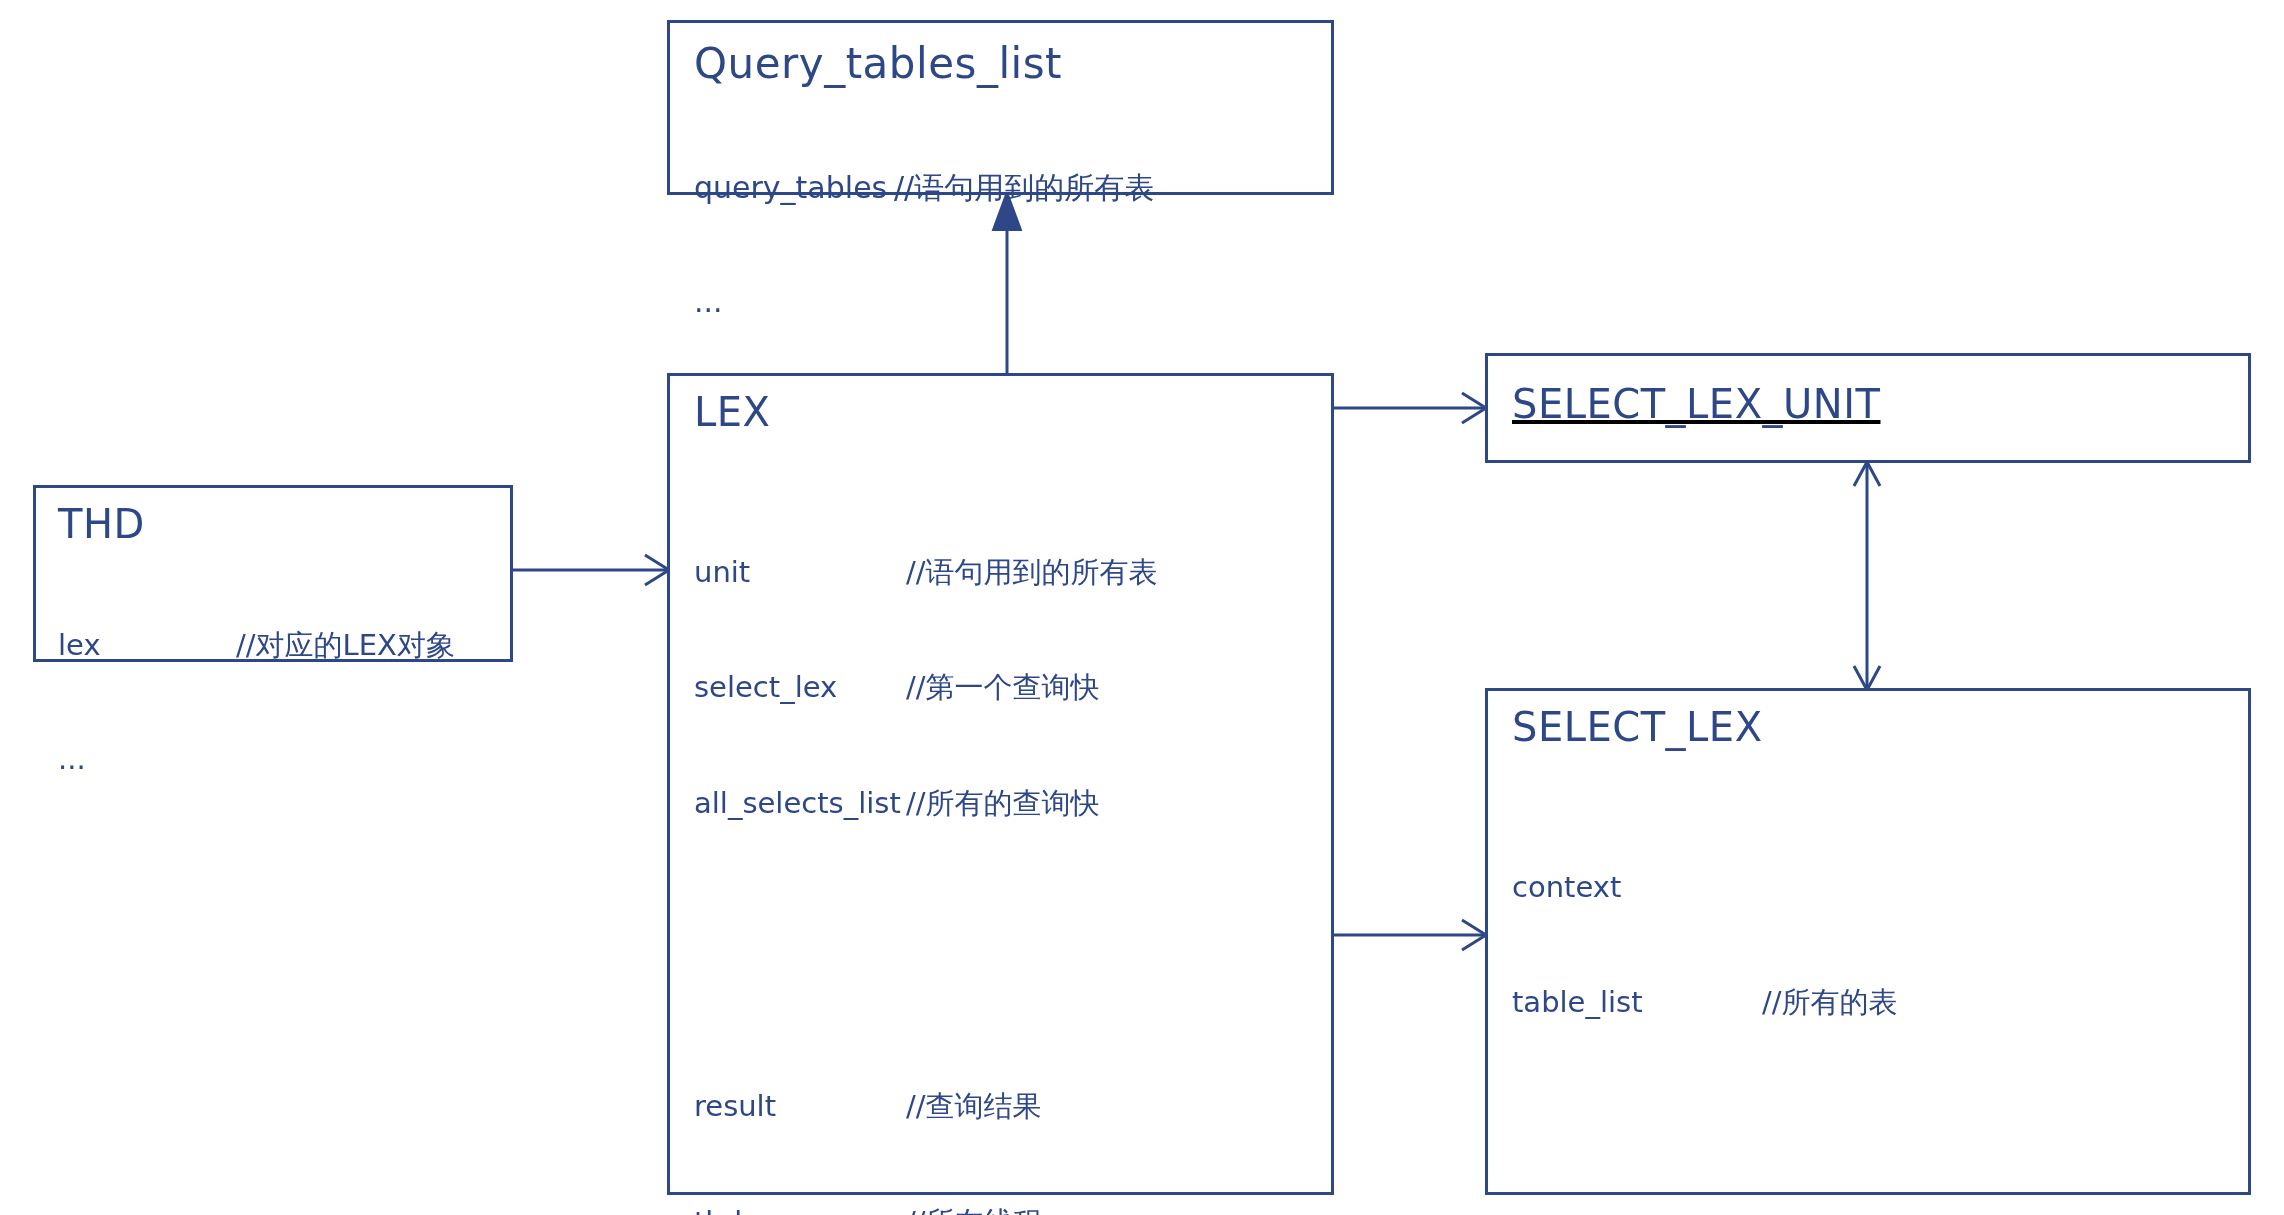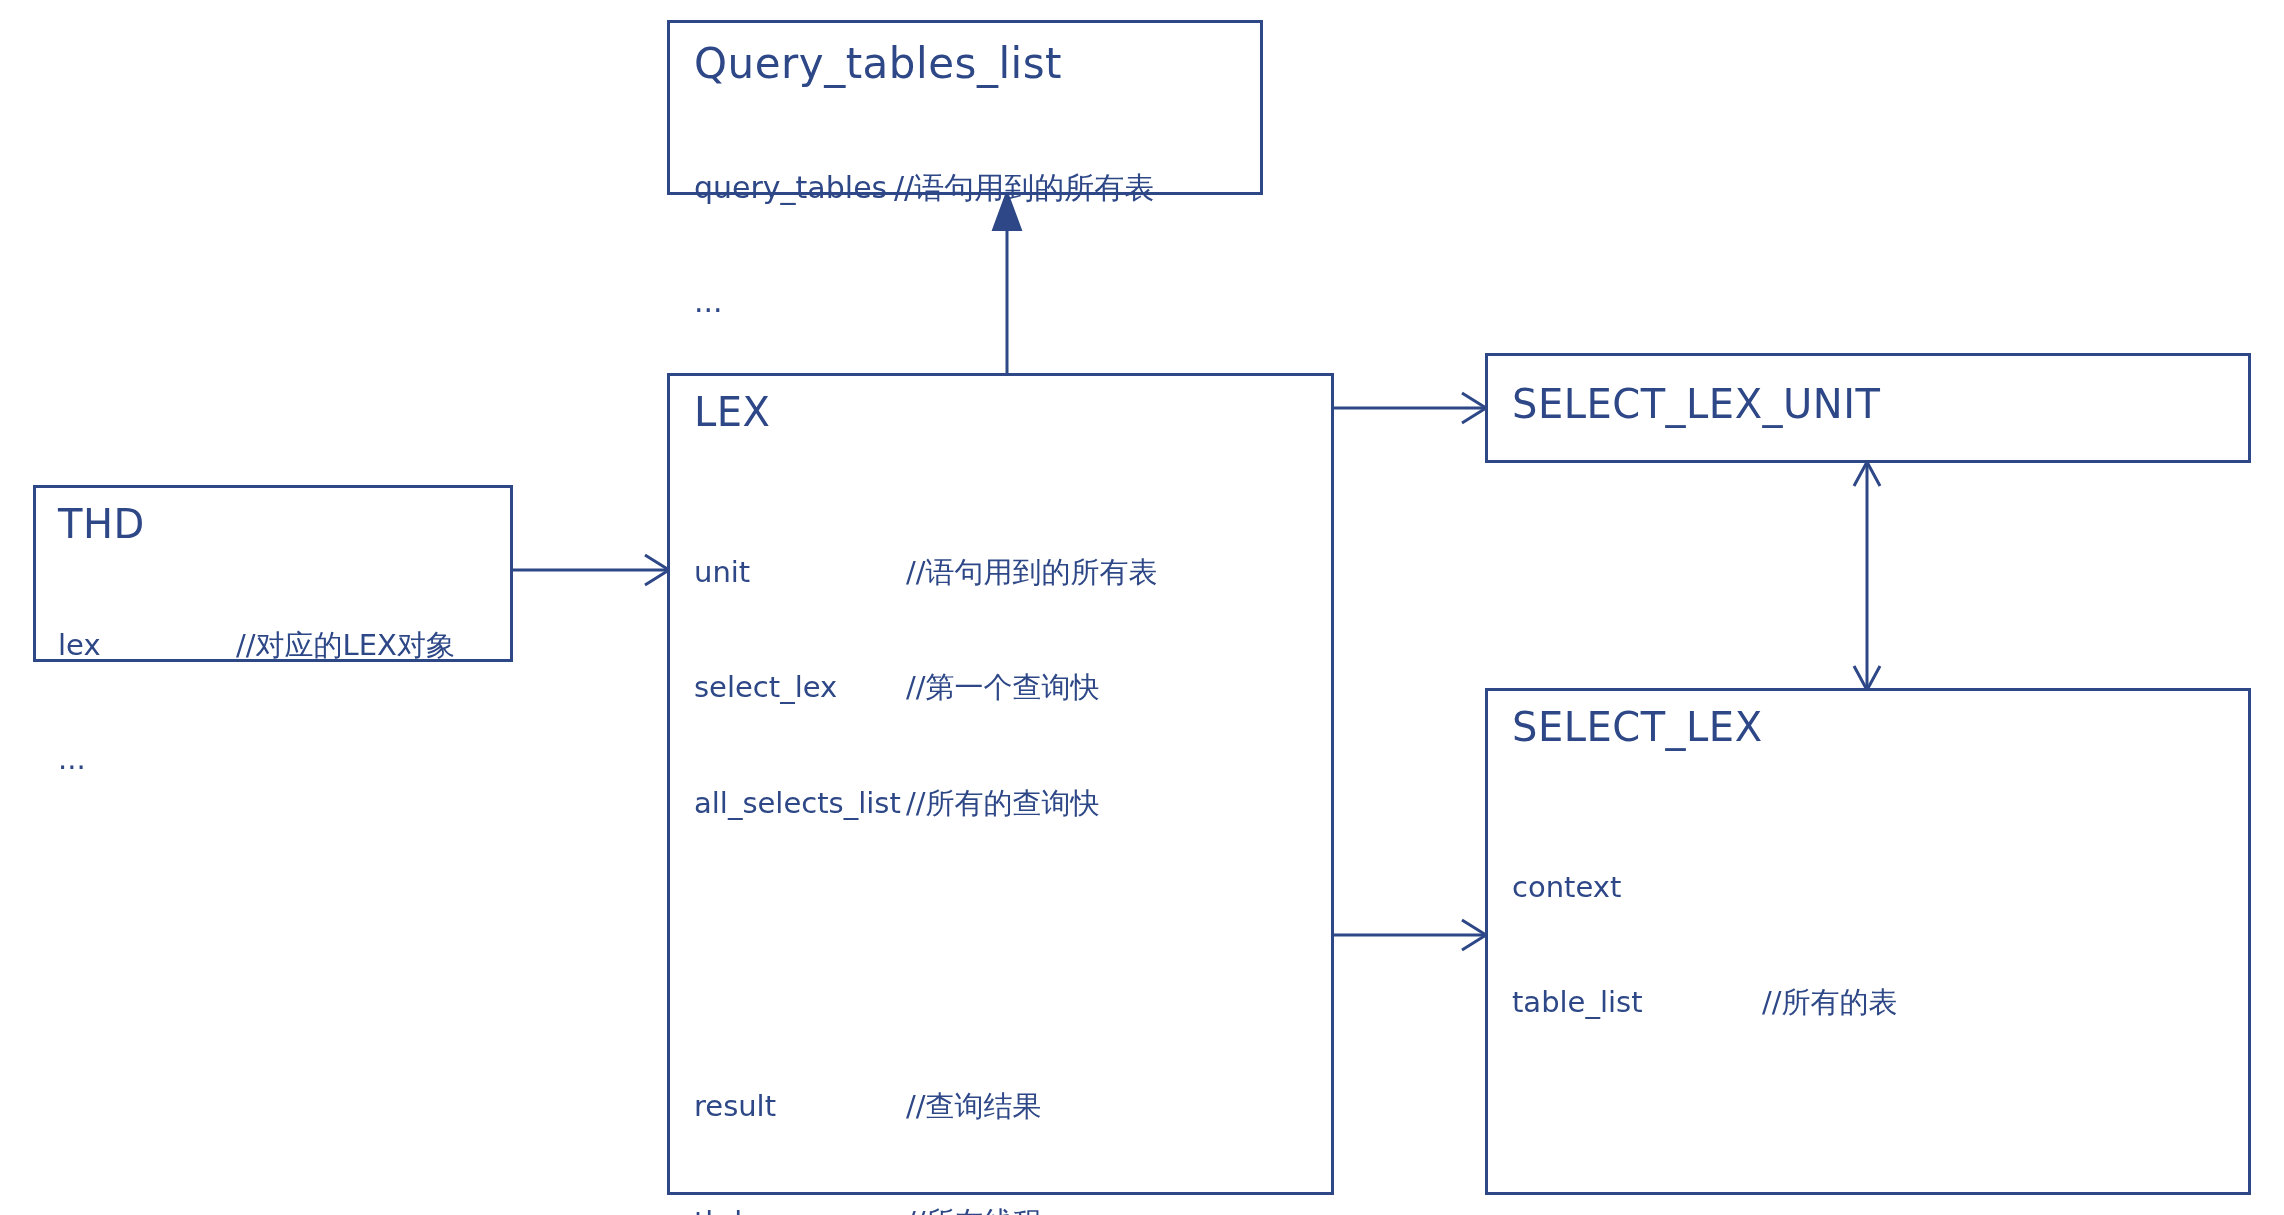--- a/index.html
+++ b/index.html
@@ -37,21 +37,21 @@
   .field-row {
     display: flex;
     white-space: pre;
     color: #2d4787;
   }
   .fname { display: inline-block; white-space: pre; }
   .fcomment { display: inline-block; white-space: pre; }
 
   
   #node-query-tables-list {
-    left: 667px; top: 20px; width: 596px; height: 175px;
+    left: 667px; top: 20px; width: 667px; height: 175px;
   }
   #node-query-tables-list .node-title {
     font-size: 42px; line-height: 46px;
     margin: 18px 0 0 24px;
   }
   #node-query-tables-list .fields {
     font-size: 30px; line-height: 38px;
     margin: 6px 0 0 24px;
   }
   #node-query-tables-list .fname { width: 200px; }
@@ -80,21 +80,21 @@
   }
   #node-lex .fields {
     font-size: 29px; line-height: 38.5px;
     margin: 3px 0 0 24px;
   }
   #node-lex .fname { width: 212px; }
   #node-lex .gap { height: 34px; }
 
   
   #node-select-lex-unit {
-    left: 1485px; top: 353px; width: 766px; height: 110px;
+    left: 1485px; top: 353px; width: 766px; height: 110px; text-decoration: underline;
   }
   #node-select-lex-unit .node-title {
     font-size: 40px; line-height: 44px;
     margin: 26px 0 0 24px;
   }
 
   
   #node-select-lex {
     left: 1485px; top: 688px; width: 766px; height: 507px;
   }

